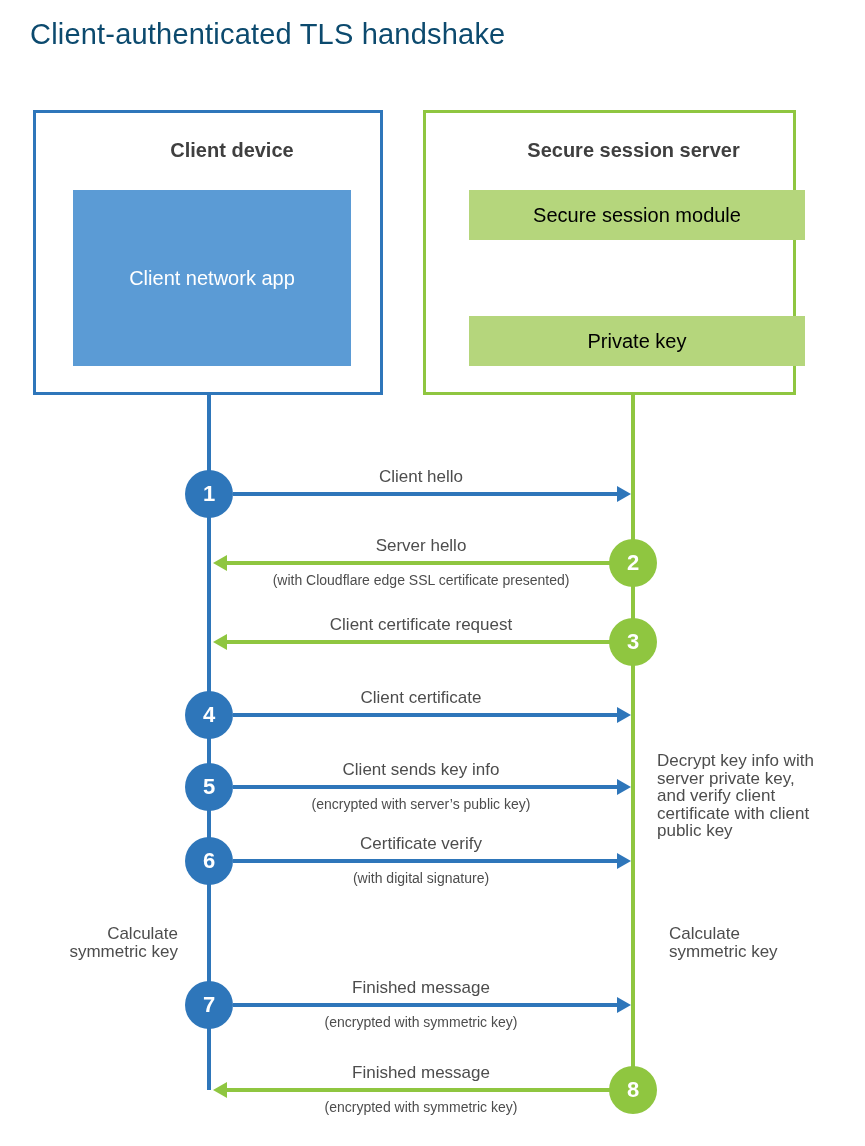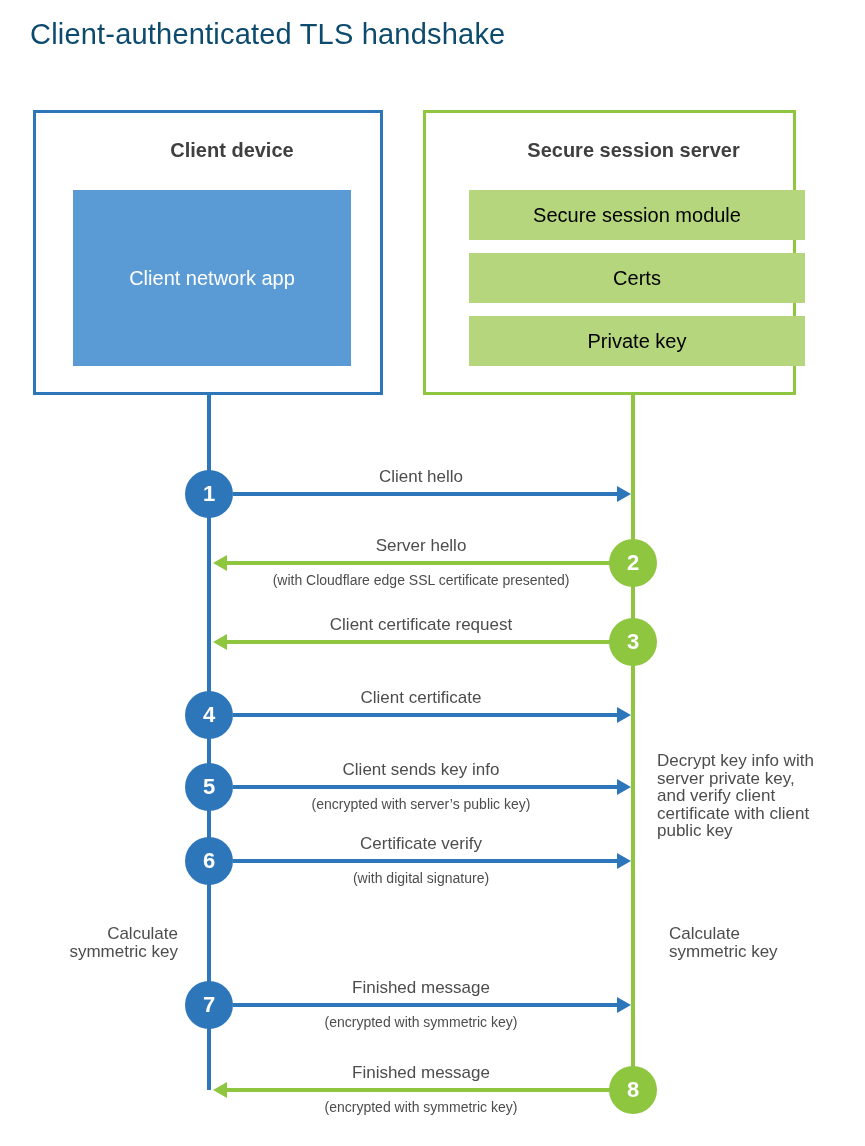--- a/index.html
+++ b/index.html
@@ -141,23 +141,20 @@
     <div class="client-app">
       <span>Client network app</span>
     </div>
   </div>
 
   <div class="actor-box server-box">
     <div class="actor-title">Secure session server</div>
     <div class="module-bar bar-1">
       <span>Secure session module</span>
     </div>
-    <div class="module-bar bar-2">
-      <span>Certs</span>
-    </div>
     <div class="module-bar bar-3">
       <span>Private key</span>
     </div>
   </div>
 
   <div class="lifeline blue"></div>
   <div class="lifeline green"></div>
 
   <div class="msg-label" style="top:467px">Client hello</div>
   <div class="hline blue" style="left:233px;top:492px;width:384px"></div>

